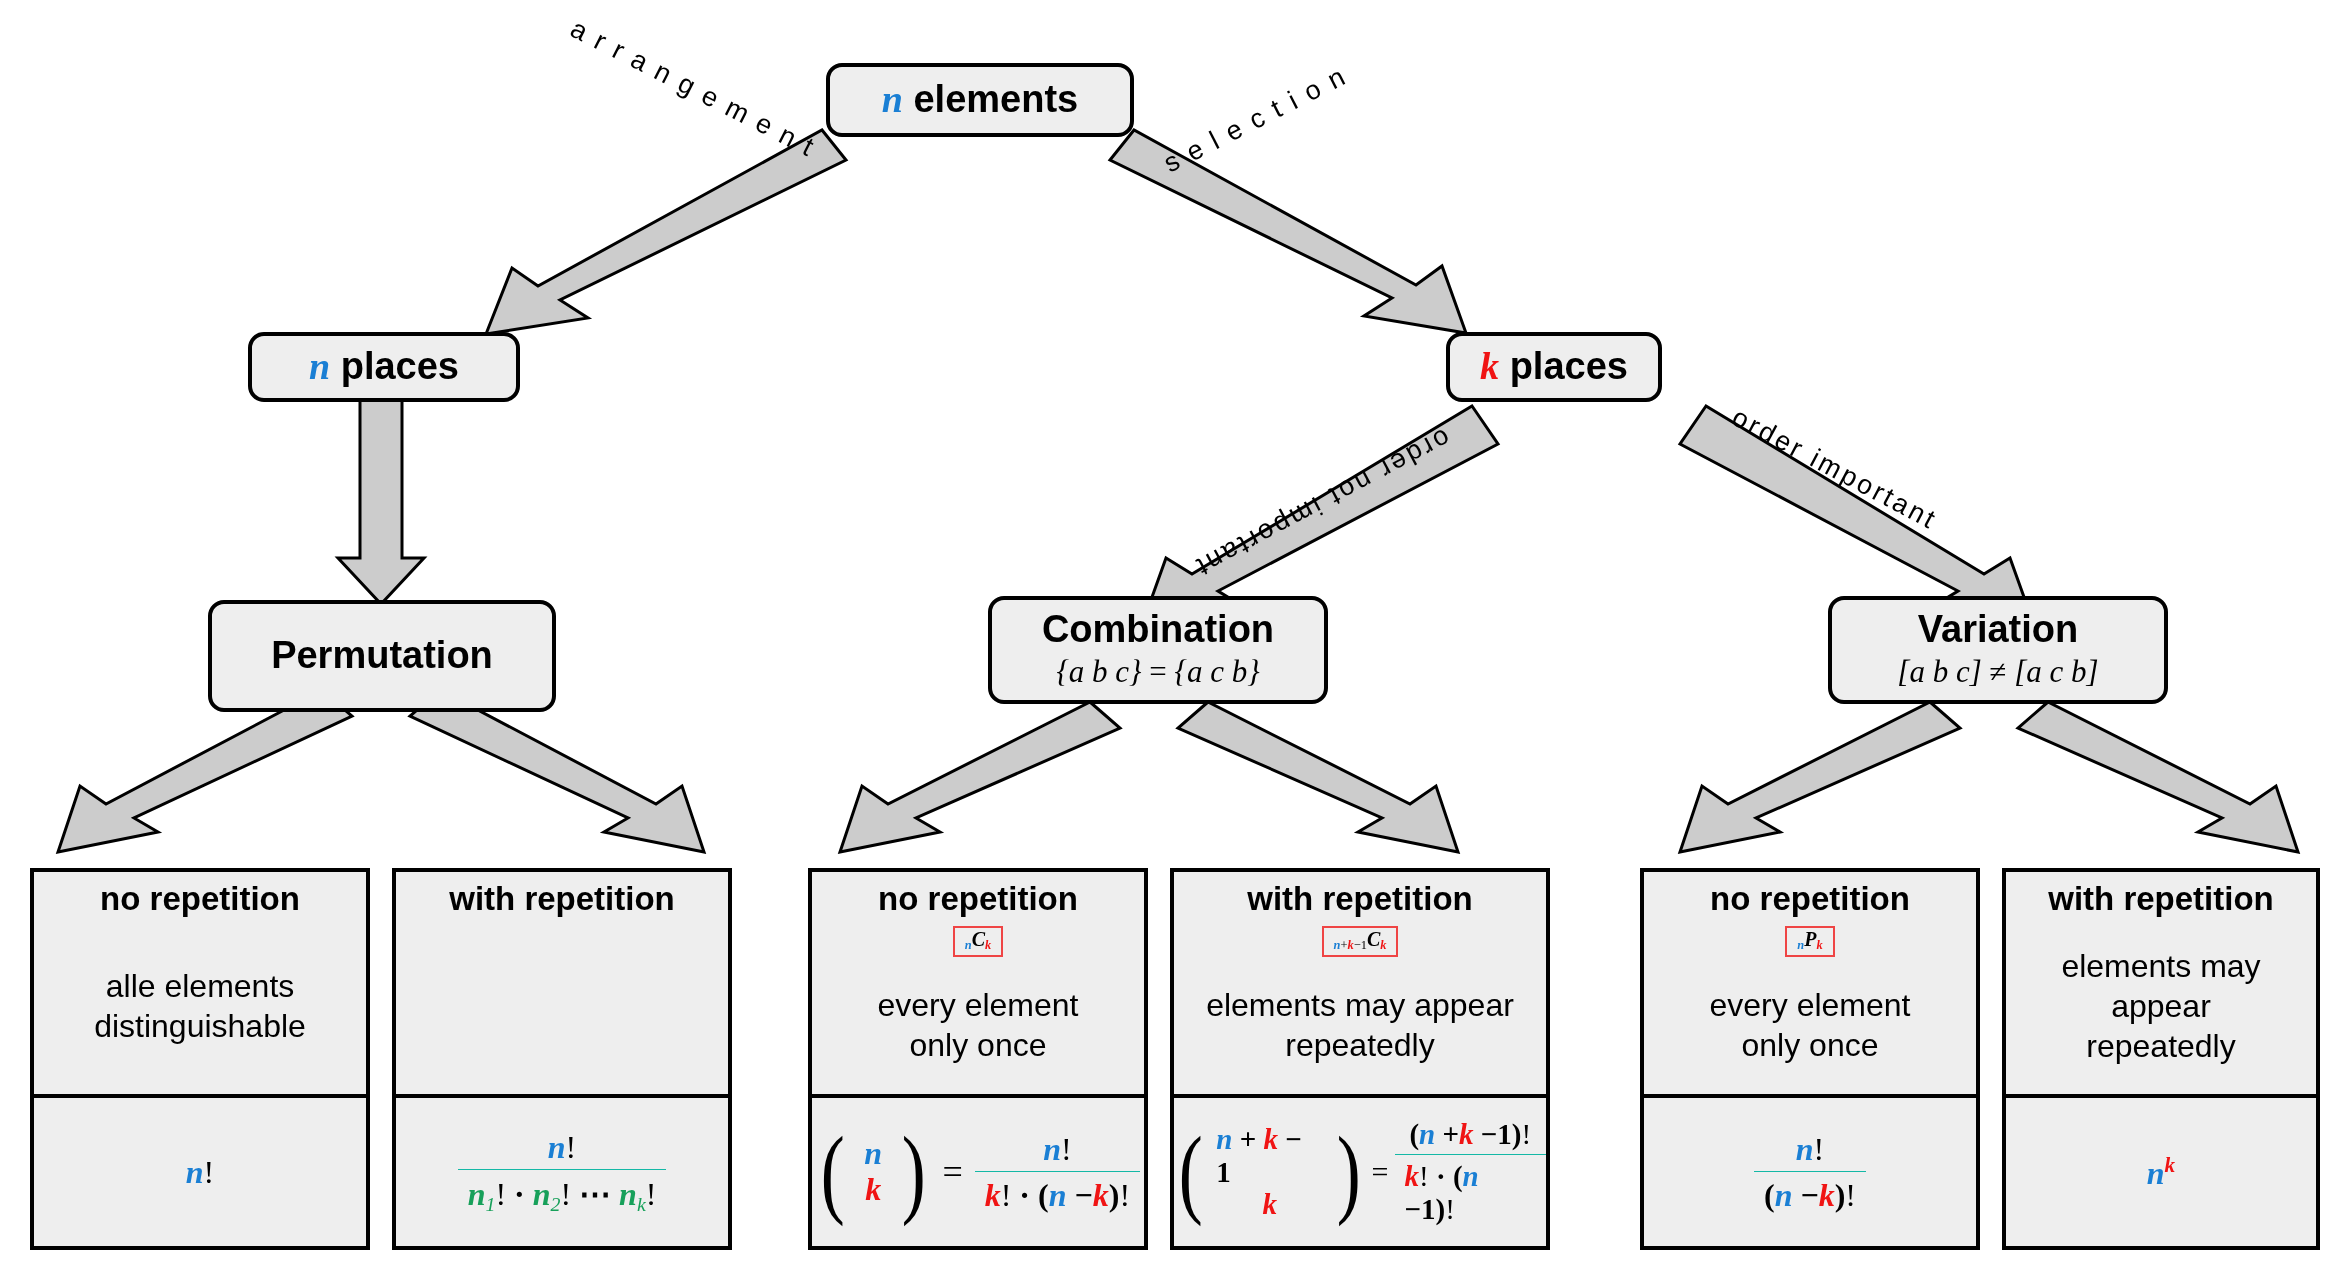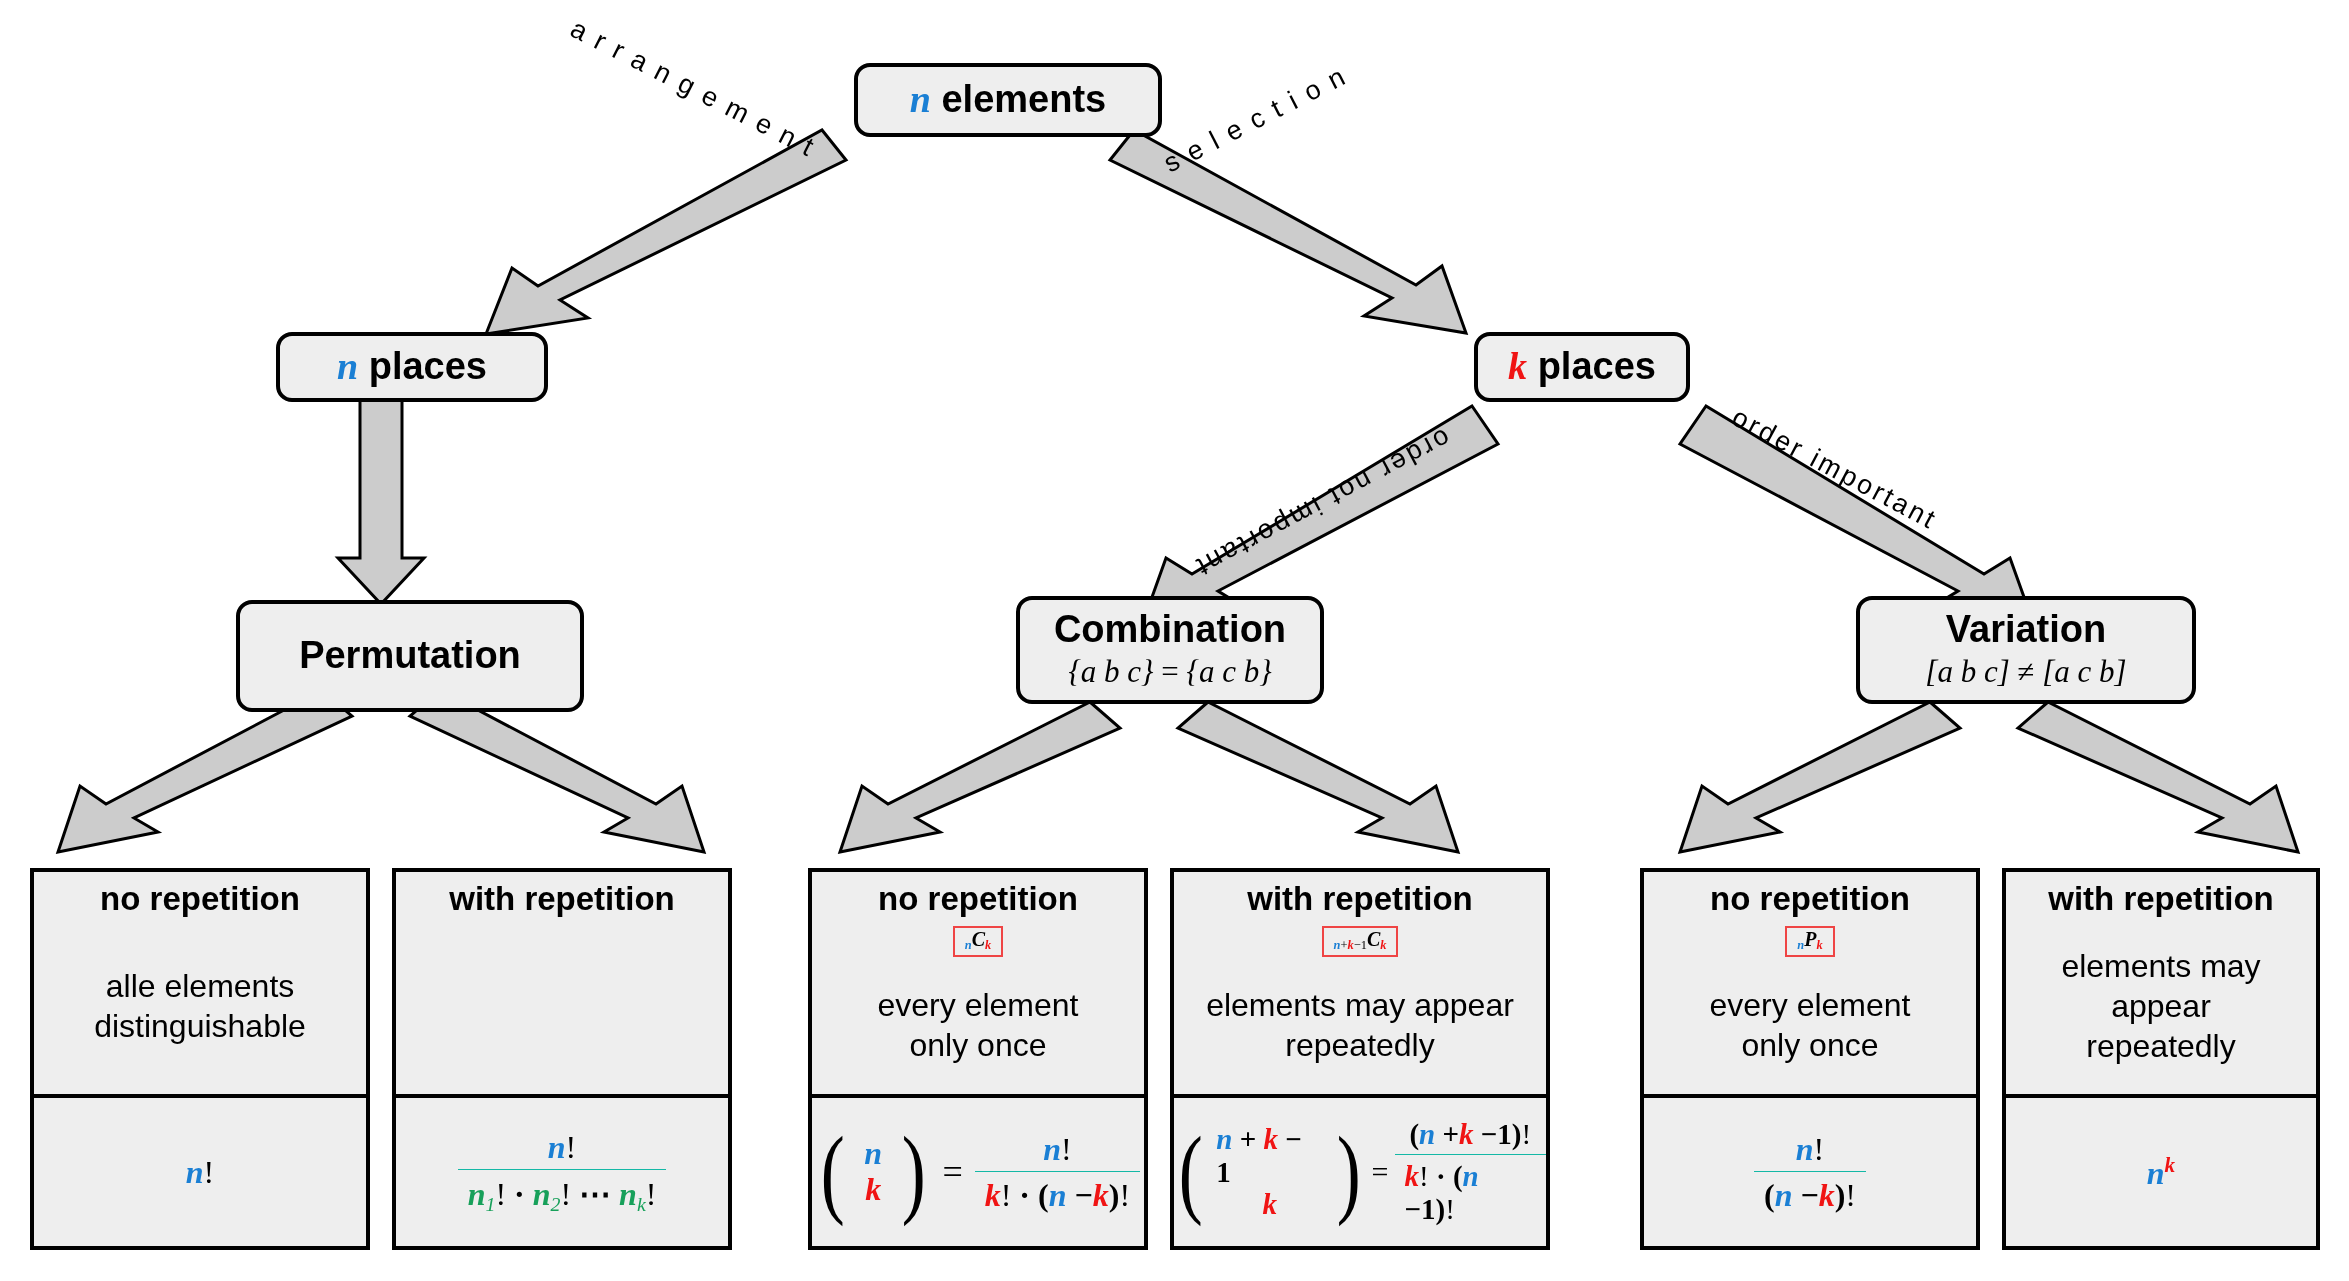--- a/index.html
+++ b/index.html
@@ -13,21 +13,20 @@
   
   .node{
     position:absolute;
     background:#eeeeee;
     border:4px solid #000;
     border-radius:16px;
     display:flex;flex-direction:column;
     align-items:center;justify-content:center;
     box-sizing:border-box;
     z-index:5;
-    margin-left:28px;
   }
   .node .title{
     font-weight:bold;
     font-size:38px;
     color:#000;
     line-height:1.05;
     white-space:nowrap;
   }
   .node .sub{
     font-family:"Liberation Serif", serif;
@@ -178,21 +177,21 @@
   <div class="node" style="left:1446px;top:332px;width:216px;height:70px;">
     <div class="title">
       <span class="mi red">k</span>&nbsp;<span>places</span>
     </div>
   </div>
 
   <div class="node" style="left:208px;top:600px;width:348px;height:112px;">
     <div class="title">Permutation</div>
   </div>
 
-  <div class="node" style="left:988px;top:596px;width:308px;height:108px;">
+  <div class="node" style="left:988px;top:596px;width:340px;height:108px;">
     <div class="title">Combination</div>
     <div class="sub">
       <span>{a b c}</span>
       <span class="up">=</span>
       <span>{a c b}</span>
     </div>
   </div>
 
   <div class="node" style="left:1828px;top:596px;width:340px;height:108px;border-radius:16px;">
     <div class="title">Variation</div>

